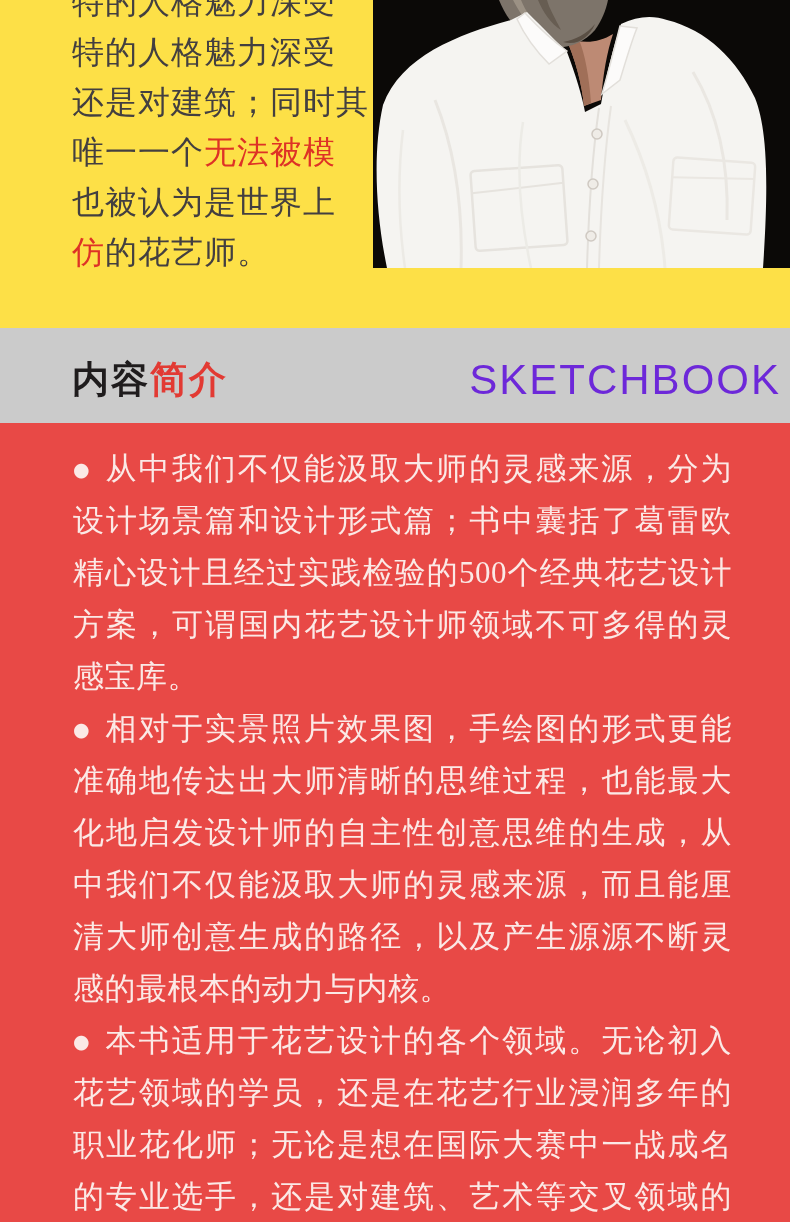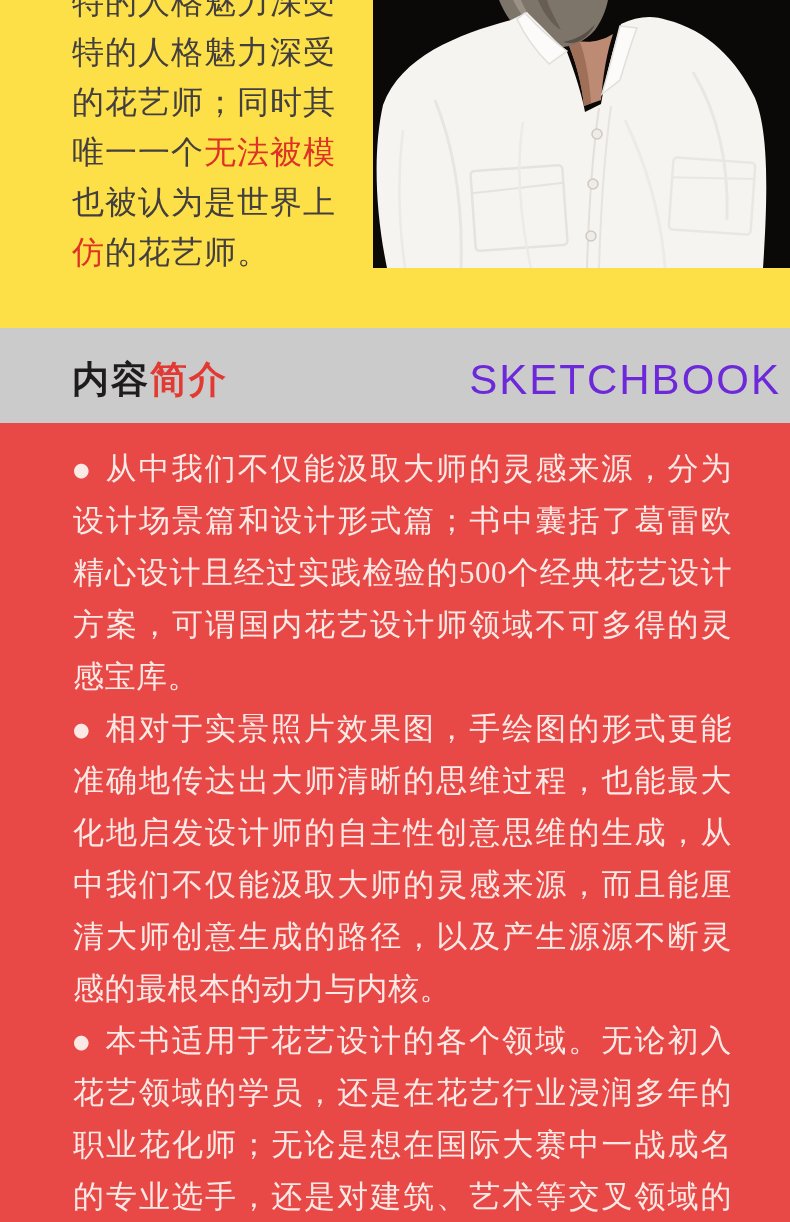--- a/index.html
+++ b/index.html
@@ -37,21 +37,21 @@
 </style>
 </head>
 <body>
 
 <div class="page">
 
   <section class="intro-section">
     <div class="intro-text">
       <div class="intro-line"><span>特的人格魅力深受</span></div>
       <div class="intro-line"><span>特的人格魅力深受</span></div>
-      <div class="intro-line"><span>的花艺师；同时其</span></div>
+      <div class="intro-line"><span>还是对建筑；同时其</span></div>
       <div class="intro-line"><span>唯一一个</span><span class="hl-red">无法被模</span></div>
       <div class="intro-line"><span>也被认为是世界上</span></div>
       <div class="intro-line"><span class="hl-red">仿</span><span>的花艺师。</span></div>
     </div>
 
     <div class="author-photo">
       <svg viewBox="0 0 417 268" preserveAspectRatio="none">
         <rect x="0" y="0" width="417" height="268" fill="#0b0907"></rect>
 
         <path d="M192,36 C202,58 209,84 211,106 L228,100 C230,74 234,52 240,34 C224,44 206,44 192,36 Z" fill="#bd8a74"></path>

